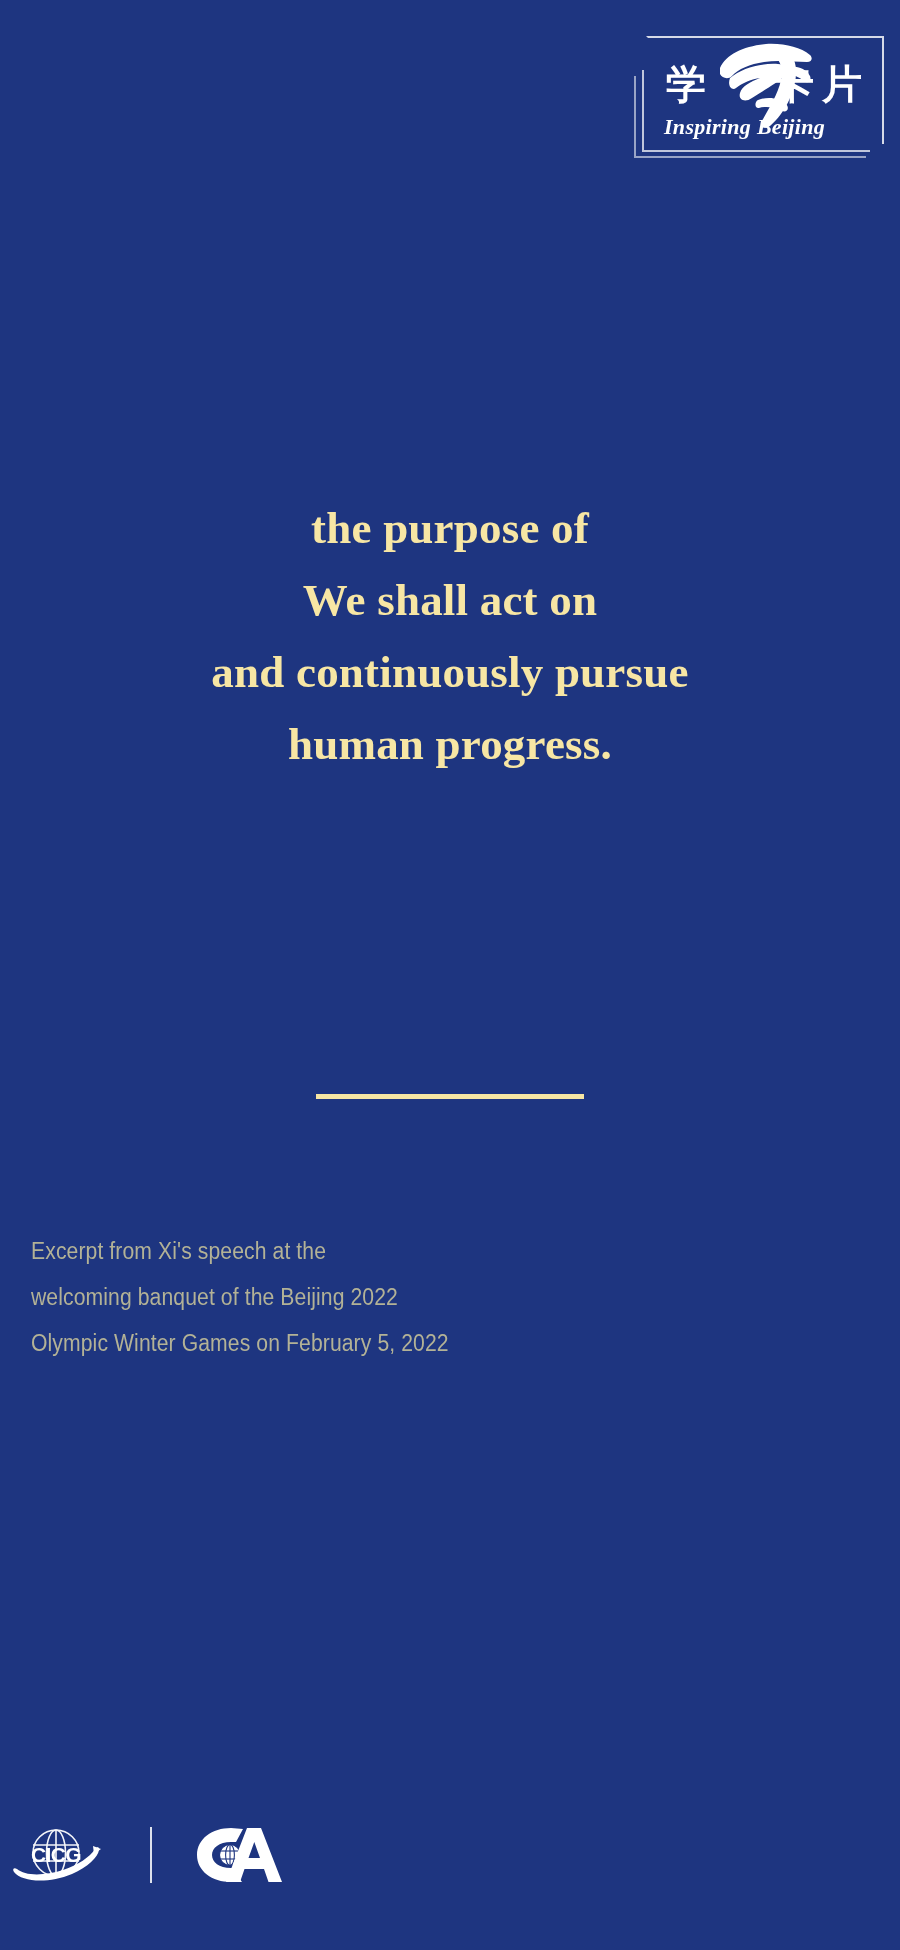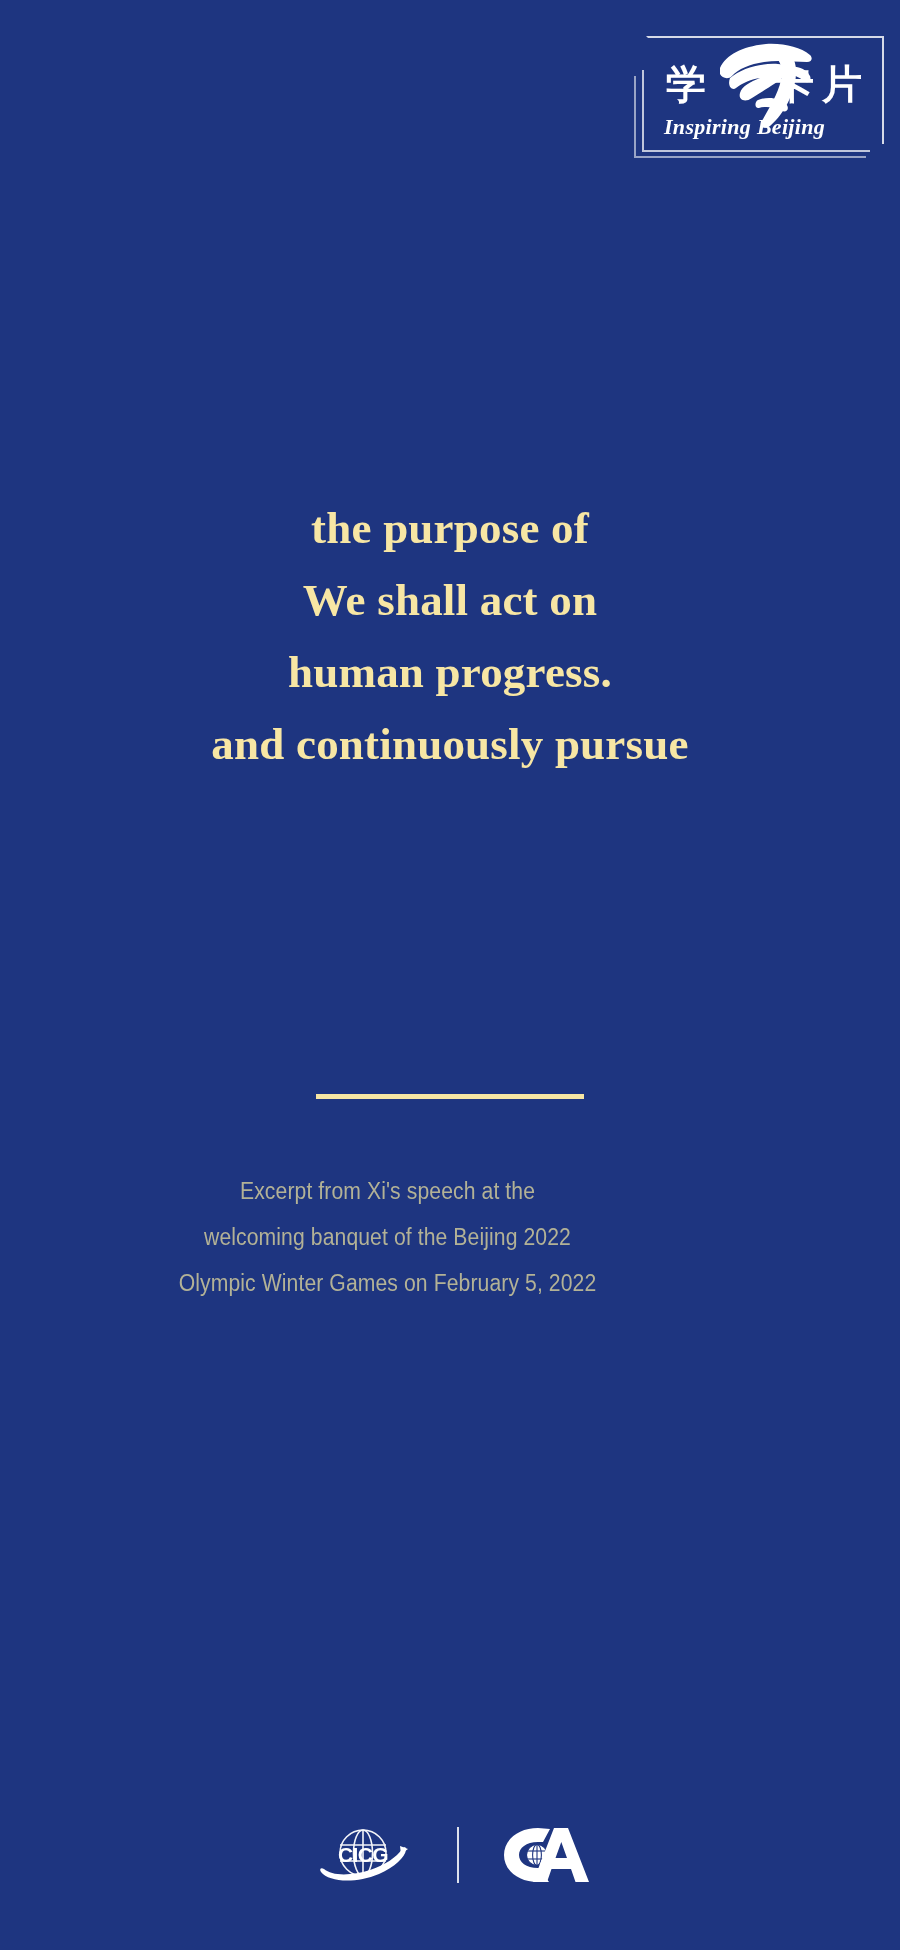--- a/index.html
+++ b/index.html
@@ -107,44 +107,42 @@
     position:absolute;
     left:50%; top:1094px;
     transform:translateX(-50%);
     width:268px; height:5px;
     background:#f7e6a4;
   }
 
   
   .attribution {
     position:absolute;
-    left:0; top:1168px;
+    left:0; top:1228px;
     width:775px;
-    text-align:center;
   }
   .attr-line {
     display:block;
     color:#b3b296;
     font-family:"Liberation Sans", sans-serif;
     font-weight:400;
     font-size:23px;
     line-height:46px;
     letter-spacing:.1px;
     white-space:nowrap;
     transform:scaleX(.92);
   }
 
   
   .footer {
     position:absolute;
     left:0; bottom:62px;
     width:900px;
     display:flex;
     align-items:center;
-    justify-content:center;
     gap:16px;
   }
   .footer-cicg { width:112px; height:66px; display:block; }
   .footer-sep {
     width:2px; height:56px;
     background:rgba(255,255,255,.85);
     margin:0 22px;
   }
   .footer-ca { width:96px; height:58px; display:block; }
 </style>
@@ -181,22 +179,22 @@
           </g>
         </svg>
       </div>
       <div class="brand-en">Inspiring Beijing</div>
     </div>
   </div>
 
   <div class="quote">
     <span class="quote-line">the purpose of</span>
     <span class="quote-line">We shall act on</span>
+    <span class="quote-line">and continuously pursue</span>
     <span class="quote-line">human progress.</span>
-    <span class="quote-line">and continuously pursue</span>
   </div>
 
   <div class="divider"></div>
 
   <div class="attribution">
     <span class="attr-line">Excerpt from Xi's speech at the</span>
     <span class="attr-line">welcoming banquet of the Beijing 2022</span>
     <span class="attr-line">Olympic Winter Games on February 5, 2022</span>
   </div>
 

